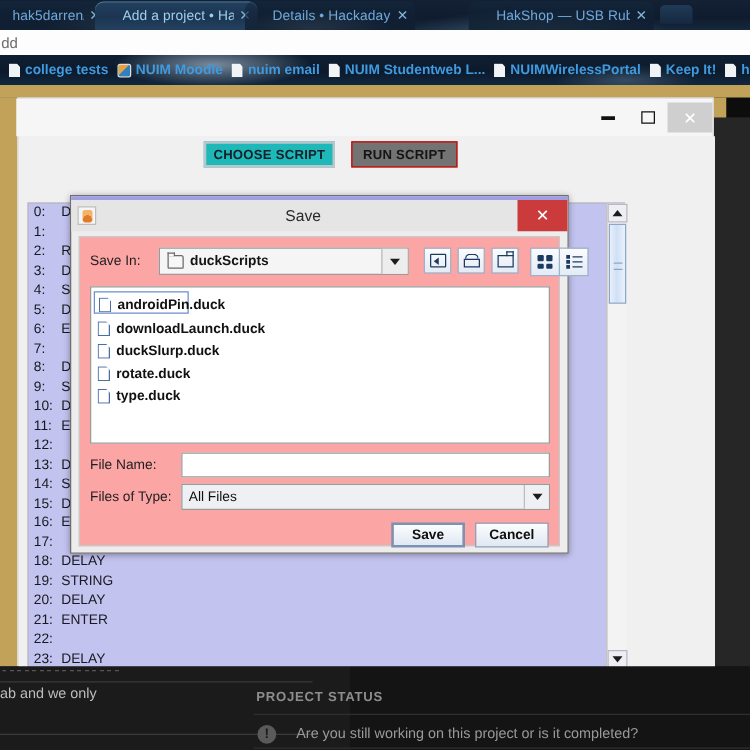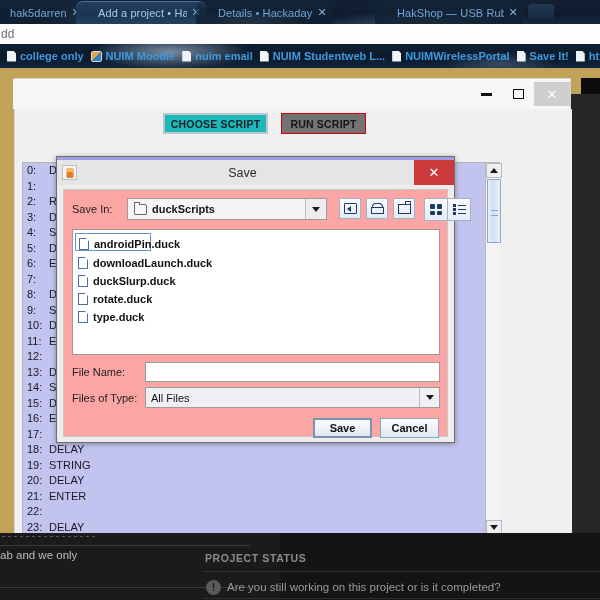--- a/index.html
+++ b/index.html
@@ -262,21 +262,21 @@
   #belowLeftText{position:absolute;left:0;top:549px;font-size:11.5px;color:#bdbdbd;white-space:nowrap;}
   #belowRight{position:absolute;left:280px;top:533px;width:320px;height:67px;background:#141414;}
   #projectStatusLabel{position:absolute;left:205px;top:552px;font-size:10.5px;font-weight:bold;color:#8d8d8d;letter-spacing:.6px;}
   #psDivider1{position:absolute;left:203px;top:571px;width:397px;height:1px;background:#2f2f2f;}
   #psRow{position:absolute;left:203px;top:575px;width:397px;height:24px;display:flex;align-items:center;}
   #psRow .warnicon{
     width:15px;height:15px;border-radius:50%;background:#5a5a5a;color:#1b1b1b;
     font-size:11px;font-weight:bold;display:flex;align-items:center;justify-content:center;
     margin-left:3px;flex:none;
   }
-  #psRow .pstext{font-size:11.5px;color:#9a9a9a;margin-left:6px;white-space:nowrap;}
+  #psRow .pstext{font-size:11.5px;color:#9a9a9a;margin-left:16px;white-space:nowrap;}
   #psDivider2{position:absolute;left:203px;top:598px;width:397px;height:1px;background:#2f2f2f;}
   #dashedLine{position:absolute;left:2px;top:536px;width:95px;height:1px;
     background:repeating-linear-gradient(90deg,#555 0 3px,transparent 3px 6px);}
 </style>
 </head>
 <body>
 
 <div id="browser">
 
   <div id="tabstrip">
@@ -311,41 +311,41 @@
 
   <div id="urlbar">
     <span class="urltext">dd</span>
   </div>
 
   <div id="bookmarks">
     <div class="nebula2"></div>
 
     <div class="bm">
       <span class="bmicon-doc"></span>
-      <span class="bmlabel">college only</span>
+      <span class="bmlabel">college tests</span>
     </div>
     <div class="bm">
       <span class="bmicon-moodle"></span>
       <span class="bmlabel">NUIM Moodle</span>
     </div>
     <div class="bm">
       <span class="bmicon-doc"></span>
       <span class="bmlabel">nuim email</span>
     </div>
     <div class="bm">
       <span class="bmicon-doc"></span>
       <span class="bmlabel">NUIM Studentweb L...</span>
     </div>
     <div class="bm">
       <span class="bmicon-doc"></span>
       <span class="bmlabel">NUIMWirelessPortal</span>
     </div>
     <div class="bm">
       <span class="bmicon-doc"></span>
-      <span class="bmlabel">Save It!</span>
+      <span class="bmlabel">Keep It!</span>
     </div>
     <div class="bm">
       <span class="bmicon-doc"></span>
       <span class="bmlabel">http://www.rdfra</span>
     </div>
   </div>
 </div>
 
 <div id="pagebg"></div>
 <div id="pageWhiteCol"></div>

